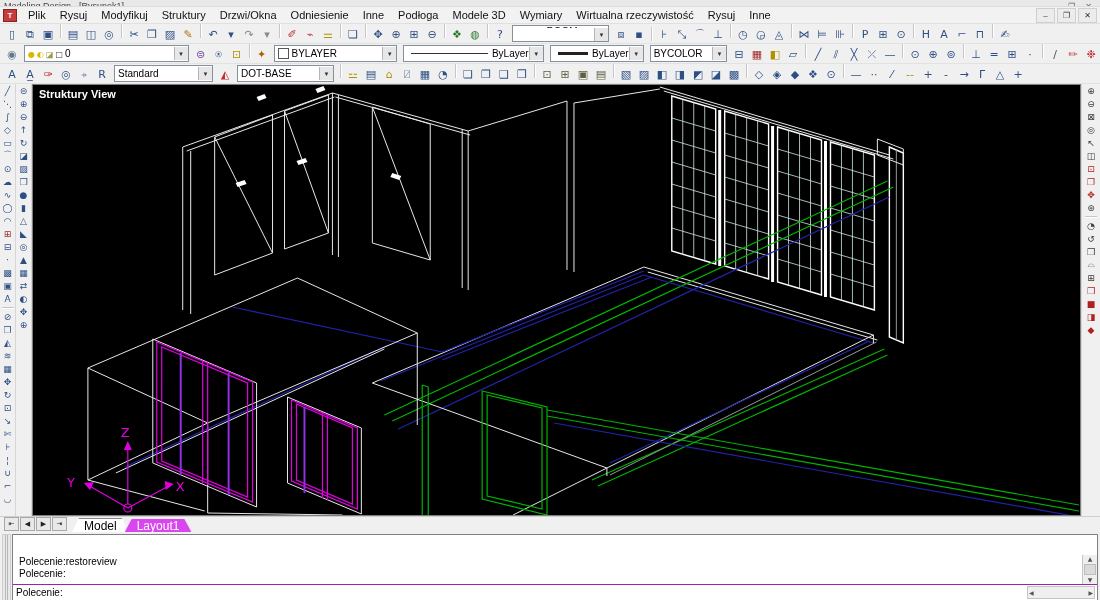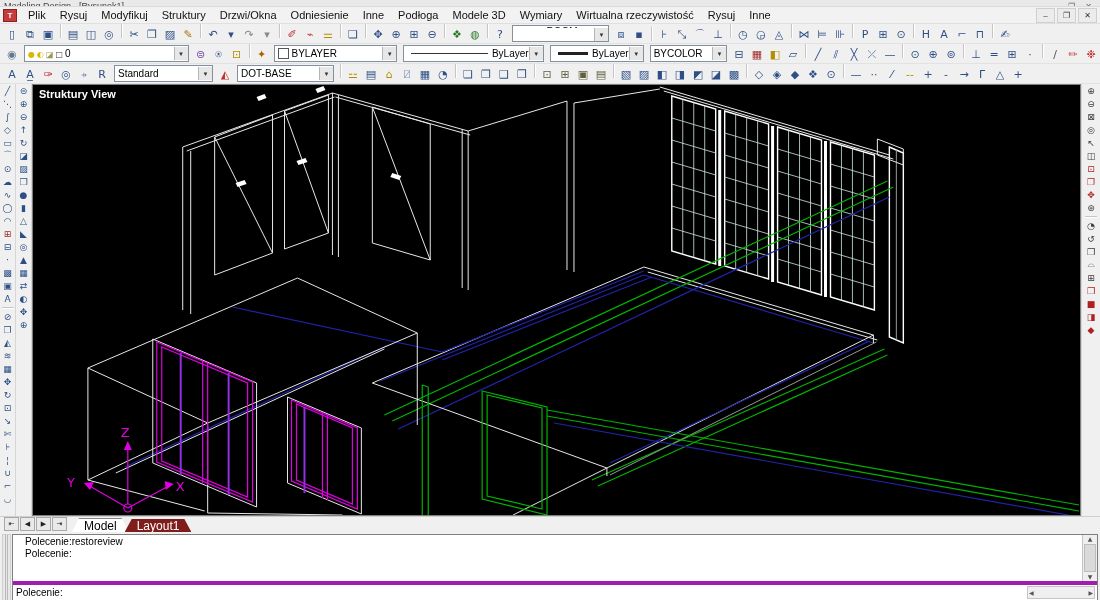--- a/index.html
+++ b/index.html
@@ -55,30 +55,30 @@
 
   
   #tabbar{height:15px;display:flex;align-items:flex-end;background:#f0f0f0;
     border-top:1px solid #cfcfcf;padding-left:4px;font-size:9px;}
   .tab-nav{display:flex;gap:1px;margin:0 5px 1px 0;}
   .tab-nav span{width:13px;height:12px;border:1px solid #a8a8a8;background:#e9e9e9;font-size:7px;
     display:flex;align-items:center;justify-content:center;color:#222;font-family:"DejaVu Sans",sans-serif;}
   .tab{padding:0 12px;height:13px;display:flex;align-items:center;font-size:12px;
     clip-path:polygon(7px 0,calc(100% - 7px) 0,100% 100%,0 100%);margin-right:-4px;}
   .tab.active{background:#fff;border-top:1px solid #888;color:#000;}
-  .tab.dark{background:#7f1d1d;color:#fff;}
+  .tab.dark{background:#d946ef;color:#fff;}
 
   
   #cmd{height:67px;background:#f0f0f0;display:flex;padding:2px;}
   #cmd-grip{width:7px;margin-right:1px;background:#e8e8e8;border:1px solid #cfcfcf;
     display:flex;justify-content:center;gap:1px;}
   #cmd-grip i{width:1px;height:100%;background:#b8b8b8;display:block;}
   #cmd-box{flex:1;border:1px solid #7f7f7f;background:#fff;display:flex;flex-direction:column;overflow:hidden;}
-  #cmd-hist{flex:1;position:relative;font-size:10px;line-height:11.5px;padding:1px 16px 0 12px;
-    color:#000;border-bottom:4px solid #a21caf;overflow:hidden;}
+  #cmd-hist{flex:1;position:relative;font-size:10px;line-height:11.5px;padding:1px 16px 0 6px;
+    color:#000;border-bottom:1px solid #a21caf;overflow:hidden;margin-top:20px;}
   #cmd-vscroll{position:absolute;top:0;right:0;bottom:0;width:14px;background:#efefef;
     border-left:1px solid #c4c4c4;display:flex;flex-direction:column;justify-content:space-between;align-items:center;}
   #cmd-vscroll span{font-size:6px;color:#555;line-height:8px;font-family:"DejaVu Sans",sans-serif;}
   #cmd-vscroll .thumb{width:10px;flex:1;margin:1px;background:#dadada;border:1px solid #bdbdbd;}
   #cmd-input{height:15px;display:flex;align-items:center;font-size:10px;padding:0 2px 0 3px;color:#000;}
   #cmd-hscroll{margin-left:auto;width:64px;height:11px;background:#efefef;border:1px solid #c4c4c4;
     display:flex;justify-content:space-between;align-items:center;padding:0 1px;}
   #cmd-hscroll span{font-size:6px;color:#555;font-family:"DejaVu Sans",sans-serif;}
 
   

